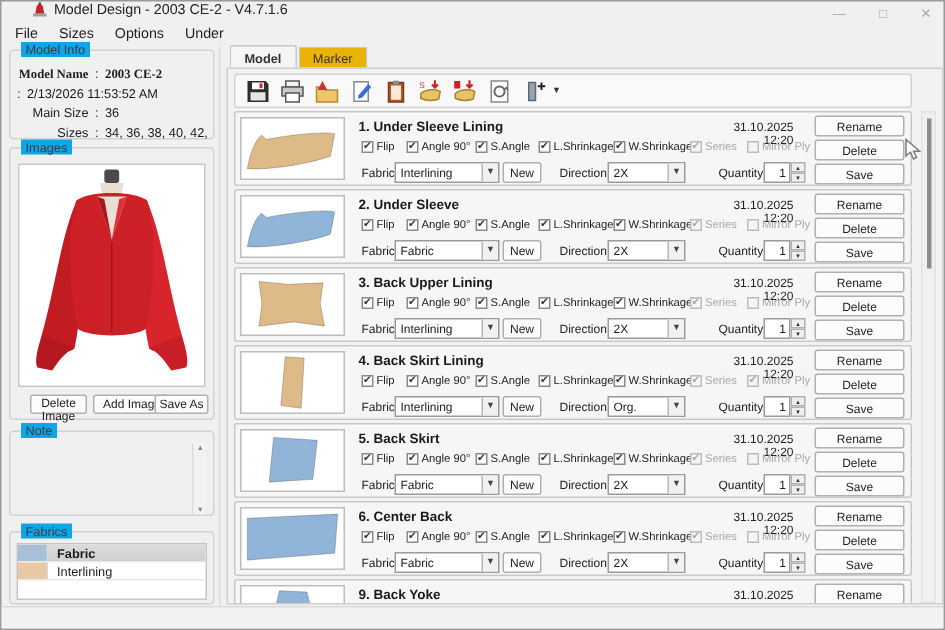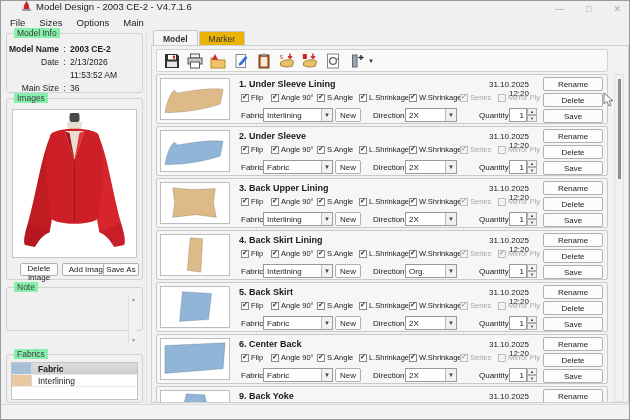--- a/index.html
+++ b/index.html
@@ -8,33 +8,33 @@
           font-family:"Liberation Sans",sans-serif;color:#1a1a1a;overflow:hidden;}
   
   .titlebar{position:absolute;top:0;left:0;right:0;height:15px;display:flex;align-items:flex-start;padding-left:20px;font-size:9.5px;color:#222;}
   .app-icon{width:11px;height:11px;margin-right:4px;flex:0 0 auto;}
   .win-controls{position:absolute;right:8px;top:0;height:15px;display:flex;gap:22px;align-items:center;color:#aaa;font-size:9px;}
   .win-controls span{cursor:default;}
   .menubar{position:absolute;top:15px;left:2px;height:15px;display:flex;font-size:9.5px;color:#222;}
   .menu-item{padding:1px 7px;}
   
   .groupbox{position:absolute;left:5px;width:137px;border:1px solid #d2d2d2;border-radius:3px;background:#f0f0f0;}
-  .group-label{position:absolute;top:-6px;left:7px;background:#86efac;padding:0 3px;font-size:8.5px;color:#3c3c3c;text-align:right;}
+  .group-label{position:absolute;top:-6px;left:7px;background:#0ea5e9;padding:0 3px;font-size:8.5px;color:#3c3c3c;text-align:right;}
   .mi-row{display:flex;font-size:8.5px;line-height:13px;}
   .mi-label{width:52px;text-align:right;color:#222;}
   .mi-colon{width:11px;text-align:center;color:#222;}
   .mi-value{flex:1;}
-  .mi-row.bold .mi-label,.mi-row.bold .mi-value{font-weight:bold;}
+  .mi-row.bold .mi-label,.mi-row.bold .mi-value{font-weight:bold;font-family:Liberation Serif, serif;}
   #model-info{top:32px;height:60px;padding-top:9px;}
   
   #images-group{top:97px;height:182px;}
   .image-box{position:absolute;left:5px;top:10px;width:125px;height:149px;background:#fff;border:1px solid #c6c6c6;}
   .img-btn{position:absolute;top:164px;height:13px;font-size:8px;padding:0;}
   
-  #note-group{top:286px;height:44px;}
+  #note-group{top:286px;height:57px;}
   .note-area{position:absolute;left:4px;top:7px;width:127px;height:49px;background:#fff;border:1px solid #a9a9a9;
              font-size:8px;line-height:10px;padding:1px 10px 1px 2px;white-space:pre-line;overflow:hidden;}
   .note-scroll{position:absolute;right:5px;top:8px;width:9px;height:47px;background:#f2f2f2;border-left:1px solid #ddd;}
   .note-scroll span{position:absolute;left:0;width:9px;text-align:center;font-size:5px;color:#888;}
   
   #fabrics-group{top:353px;height:49px;}
   .fab-list{position:absolute;left:4px;top:7px;width:127px;height:38px;background:#fff;border:1px solid #c4c4c4;overflow:hidden;}
   .fab-row{display:flex;align-items:stretch;height:12px;border-bottom:1px solid #e9e9e9;font-size:8.5px;}
   .fab-row.selected{background:linear-gradient(#dcdcdc,#cfcfcf);font-weight:bold;}
   .fab-swatch{width:20px;border-right:1px solid #d8d8d8;}
@@ -97,33 +97,32 @@
       <span>—</span>
       <span>□</span>
       <span>✕</span>
     </div>
   </div>
 
   <div class="menubar" id="menubar">
       <span class="menu-item">File</span>
       <span class="menu-item">Sizes</span>
       <span class="menu-item">Options</span>
-      <span class="menu-item">Main</span>
+      <span class="menu-item">Under</span>
     </div>
 
   <div class="groupbox" id="model-info">
     <span class="group-label">Model Info</span>
     <div id="mi-rows">
         <div class="mi-row bold">
       <span class="mi-label">Model Name</span>
       <span class="mi-colon">:</span>
       <span class="mi-value">2003 CE-2</span>
     </div>
         <div class="mi-row">
-      <span class="mi-label">Date</span>
       <span class="mi-colon">:</span>
       <span class="mi-value">2/13/2026 11:53:52 AM</span>
     </div>
         <div class="mi-row">
       <span class="mi-label">Main Size</span>
       <span class="mi-colon">:</span>
       <span class="mi-value">36</span>
     </div>
         <div class="mi-row">
       <span class="mi-label">Sizes</span>

